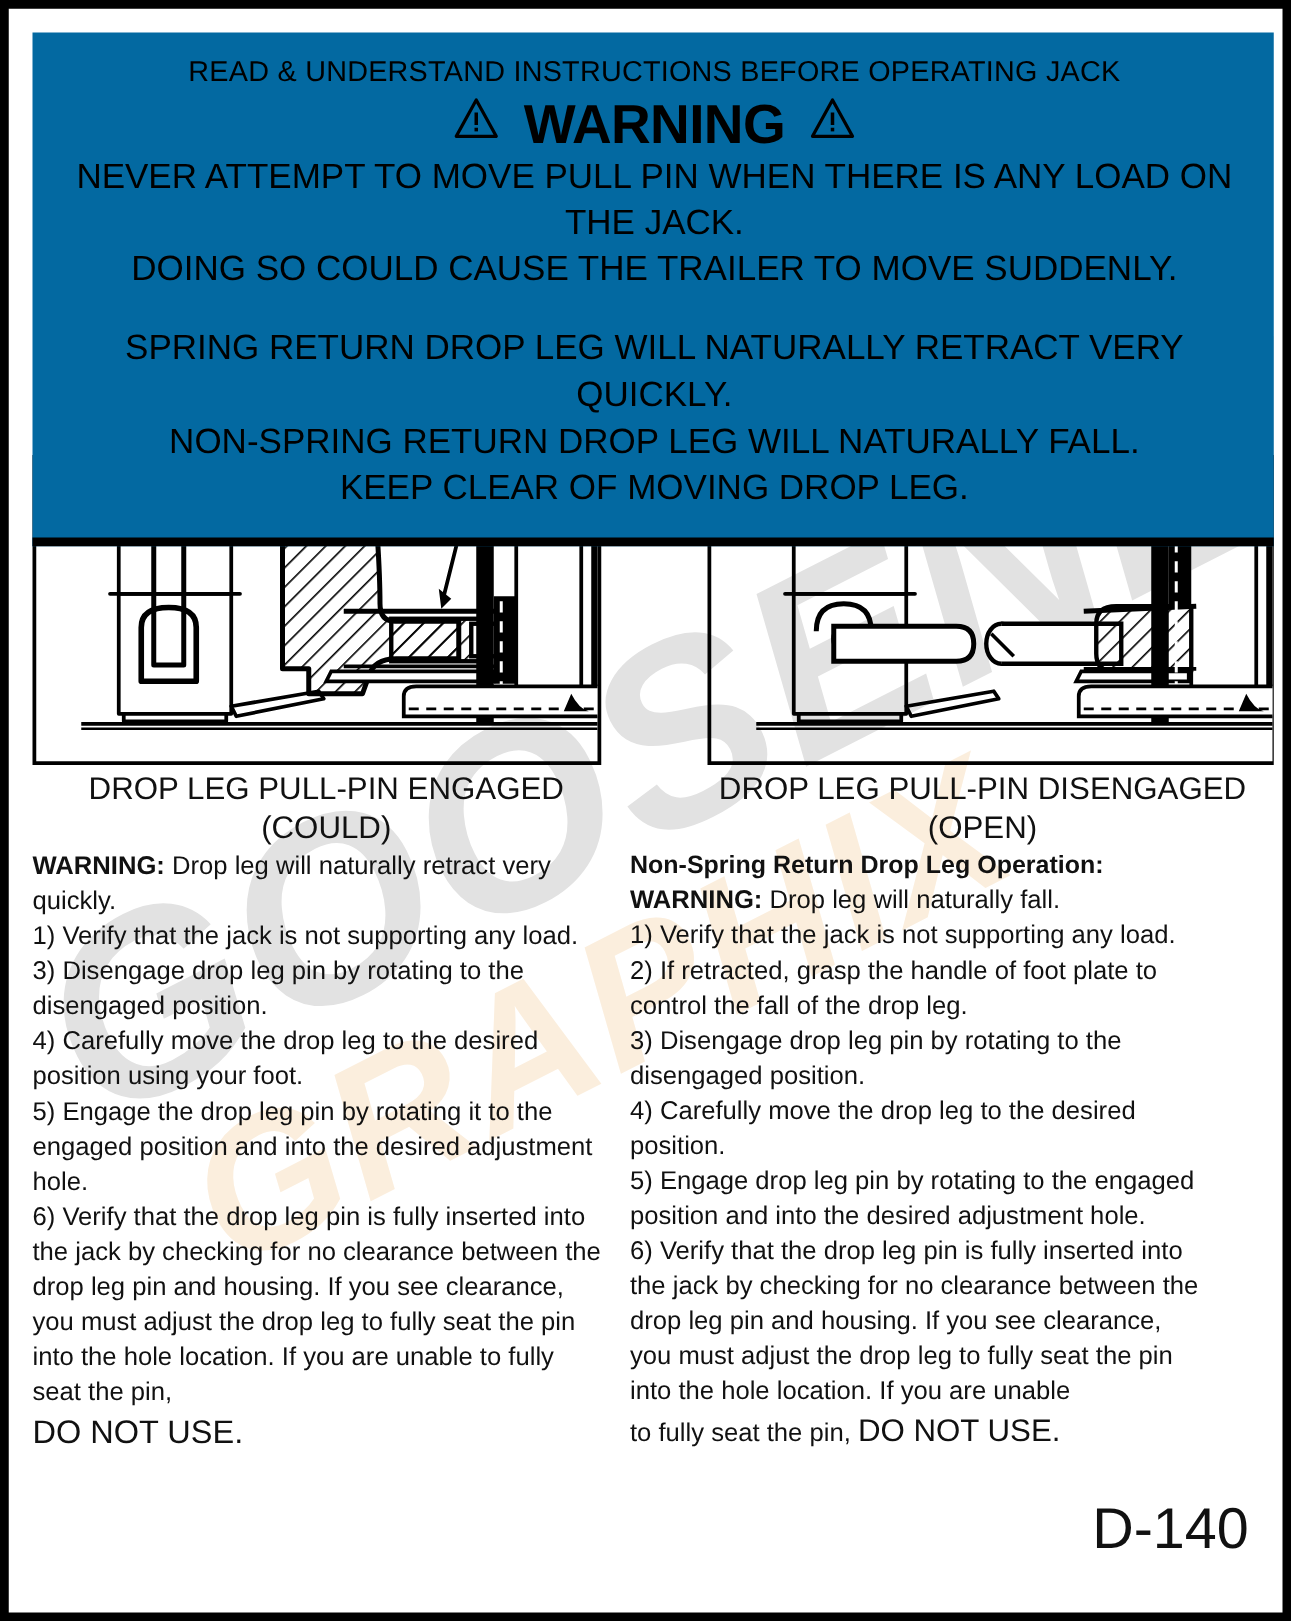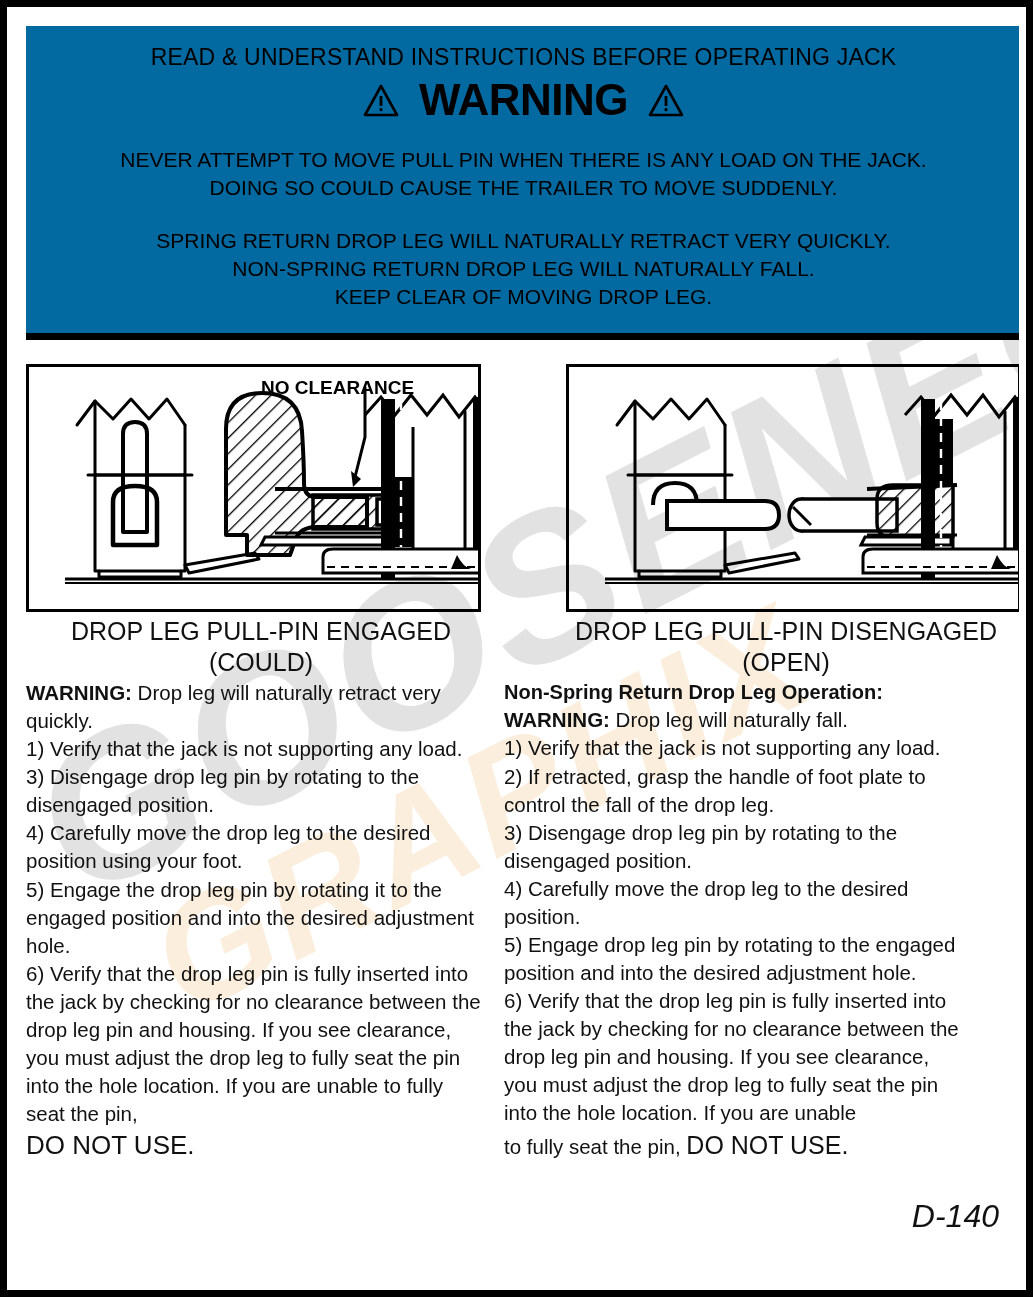--- a/index.html
+++ b/index.html
@@ -77,38 +77,38 @@
   }
   .panel-heading {
     font-size: 23px;
     letter-spacing: 0.2px;
     color: #000;
     font-family: "Liberation Sans", sans-serif;
     line-height: 1.2;
   }
   .warning-title-row {
     display: flex;
-    align-items: flex-end;
+    align-items: flex-start;
     justify-content: center;
     gap: 20px;
     margin-top: 6px;
-    margin-bottom: 24px;
+    margin-bottom: 0;
   }
   .warning-word {
     font-size: 44px;
     font-weight: bold;
     letter-spacing: -0.5px;
     line-height: 1;
     color: #000;
   }
   .tri-icon {
     display: block;
   }
   .panel-body {
-    font-size: 21px;
+    font-size: 28px;
     color: #000;
     line-height: 1.33;
   }
   .panel-gap {
     height: 26px;
   }
 
   
   .diagram-row {
     position: absolute;
@@ -199,25 +199,24 @@
     font-size: 26px;
   }
   .donotuse-inline {
     font-size: 25px;
   }
 
   
   .part-number {
     position: absolute;
     right: 20px;
-    bottom: 48px;
-    font-size: 32px;
+    bottom: 34px;
+    font-size: 46px;
     color: #111;
     z-index: 4;
-    font-style: italic;
   }
 </style>
 </head>
 <body>
 
 <div id="label-root">
   <div class="inner-frame">
 
     <div class="watermark">
       <div class="wm-line wm-top">GOOSENECK</div>

